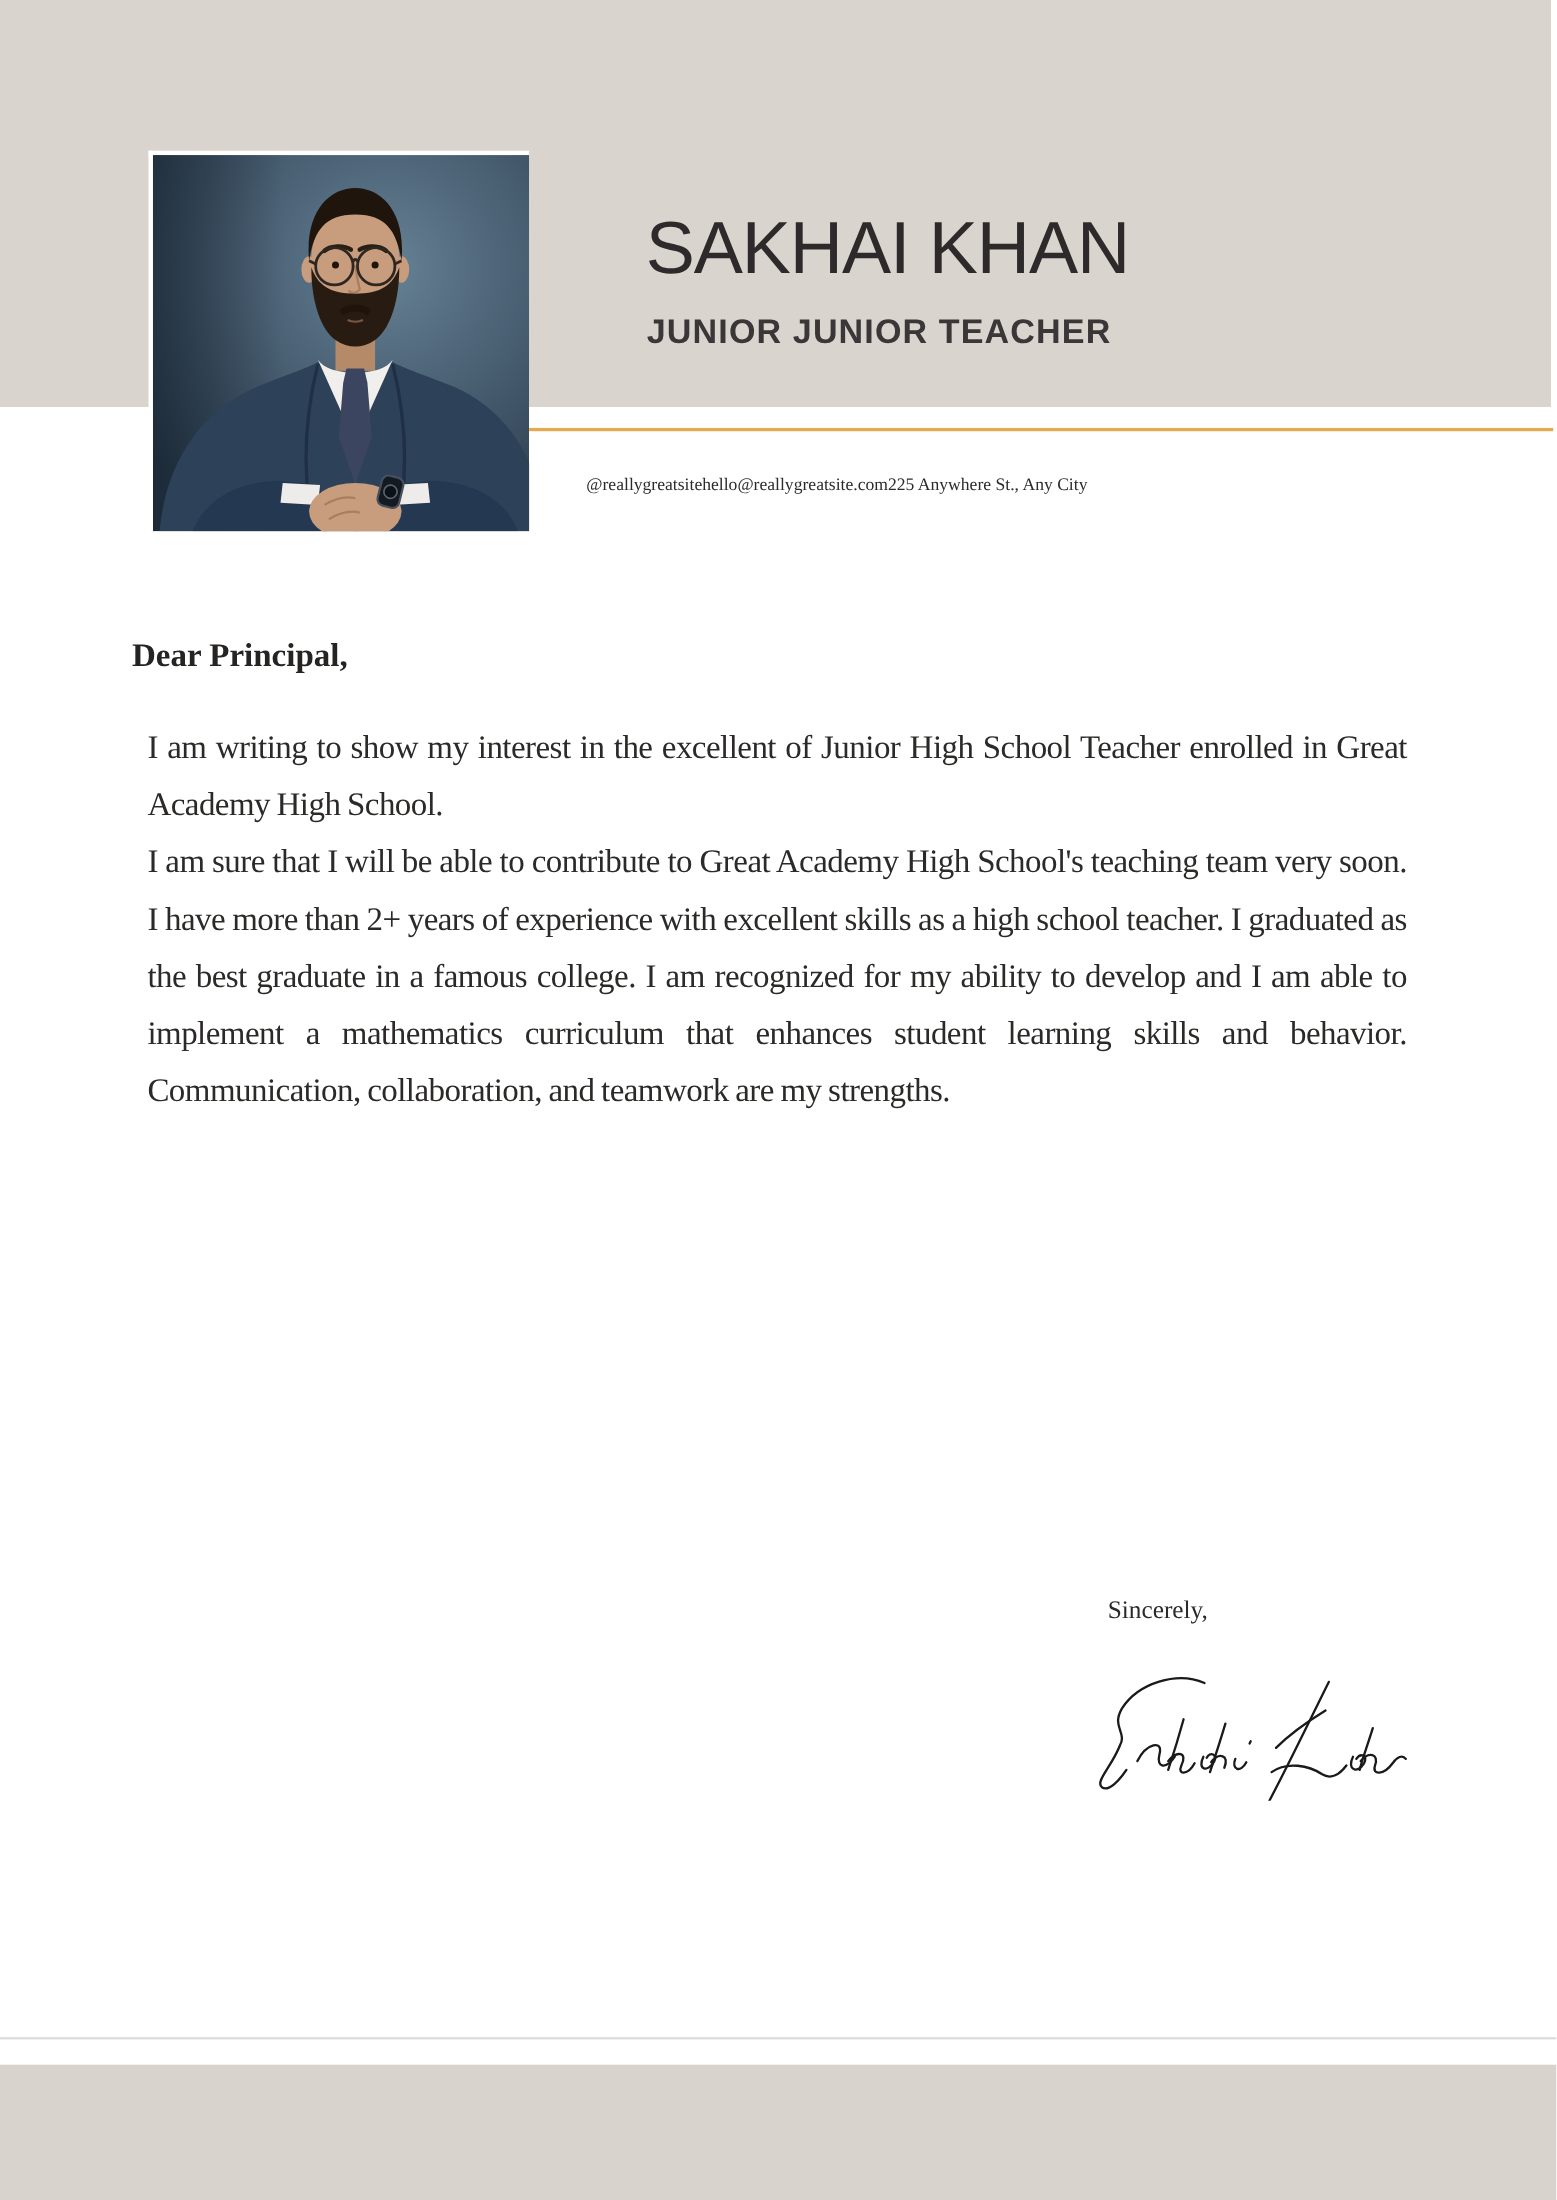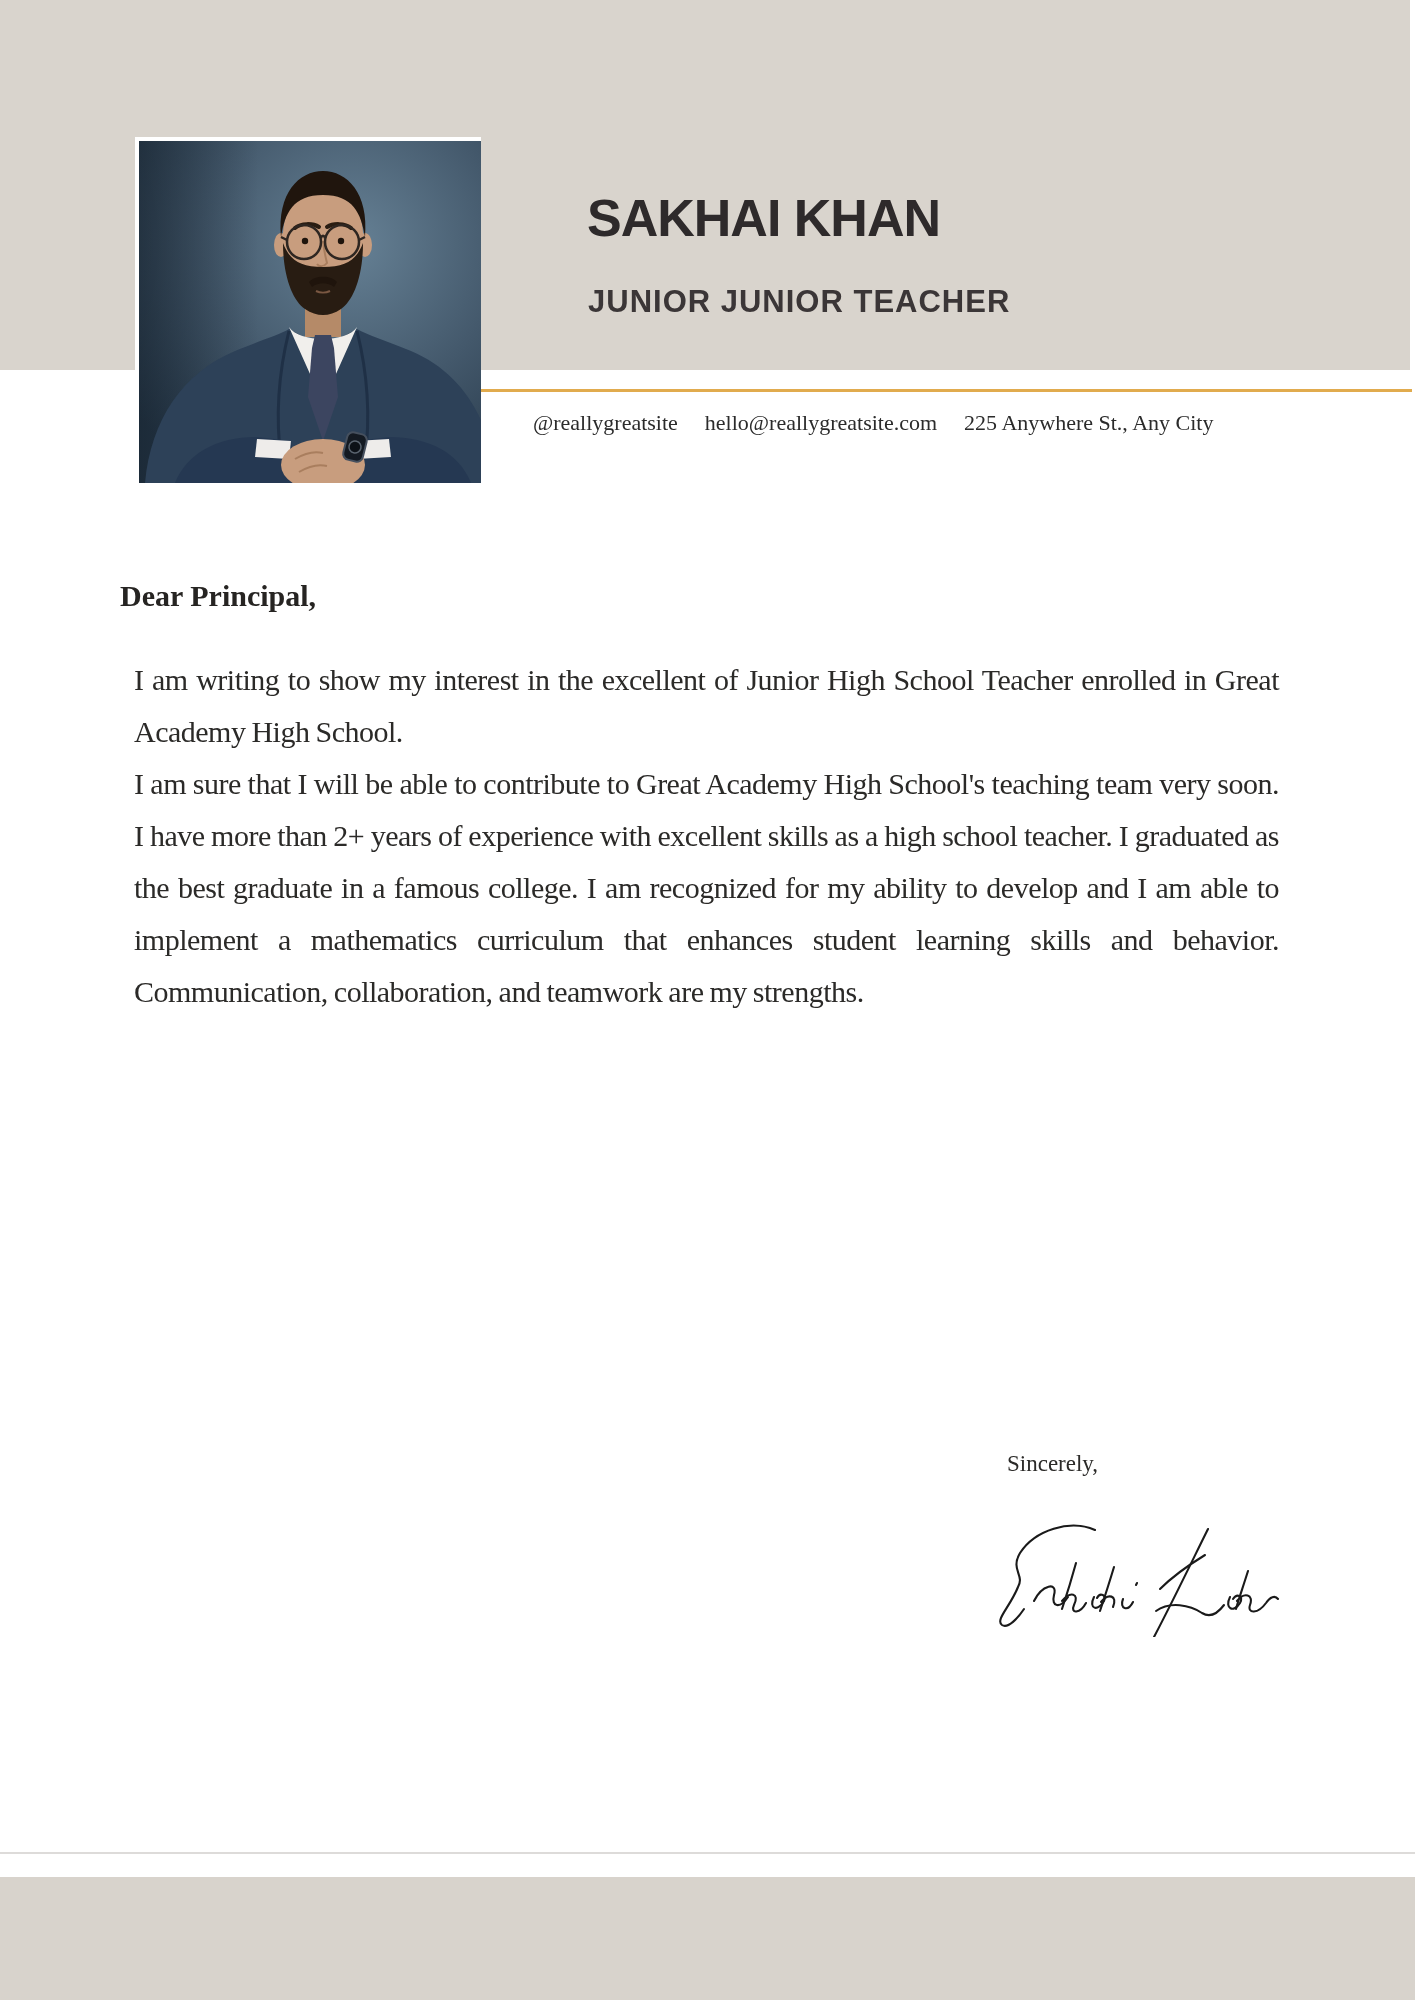--- a/index.html
+++ b/index.html
@@ -28,33 +28,33 @@
   
   .photo-frame{
     position:absolute;left:135px;top:137px;width:342px;height:342px;
     border-top:4px solid #ffffff;border-left:4px solid #ffffff;
   }
   .photo-frame svg{display:block;width:342px;height:342px;}
   
   .name{
     position:absolute;left:587px;top:192px;
     font-family:"Liberation Sans", sans-serif;
-    font-weight:700;font-size:52px;line-height:1;
+    font-weight:400;font-size:67px;line-height:1;
     letter-spacing:-1px;color:#2e2a2b;white-space:nowrap;
   }
   .job-title{
     position:absolute;left:588px;top:286px;
     font-family:"Liberation Sans", sans-serif;
     font-weight:700;font-size:31px;line-height:1;
     letter-spacing:1px;color:#3b3637;white-space:nowrap;
   }
   .contact-row{
-    position:absolute;left:533px;top:410px;
-    display:flex;gap:27px;
-    font-size:22px;line-height:26px;color:#2b2b2b;white-space:nowrap;
+    position:absolute;left:533px;top:428px;
+    display:flex;
+    font-size:16px;line-height:26px;color:#2b2b2b;white-space:nowrap;
   }
   
   .salutation{
     position:absolute;left:120px;top:570px;width:1145px;
     font-size:30px;line-height:52px;font-weight:700;color:#262422;
   }
   .letter-body{
     position:absolute;left:134px;top:654px;width:1145px;
     font-size:30px;line-height:52px;color:#2b2a28;
     text-align:justify;letter-spacing:-0.5px;word-spacing:-1px;

